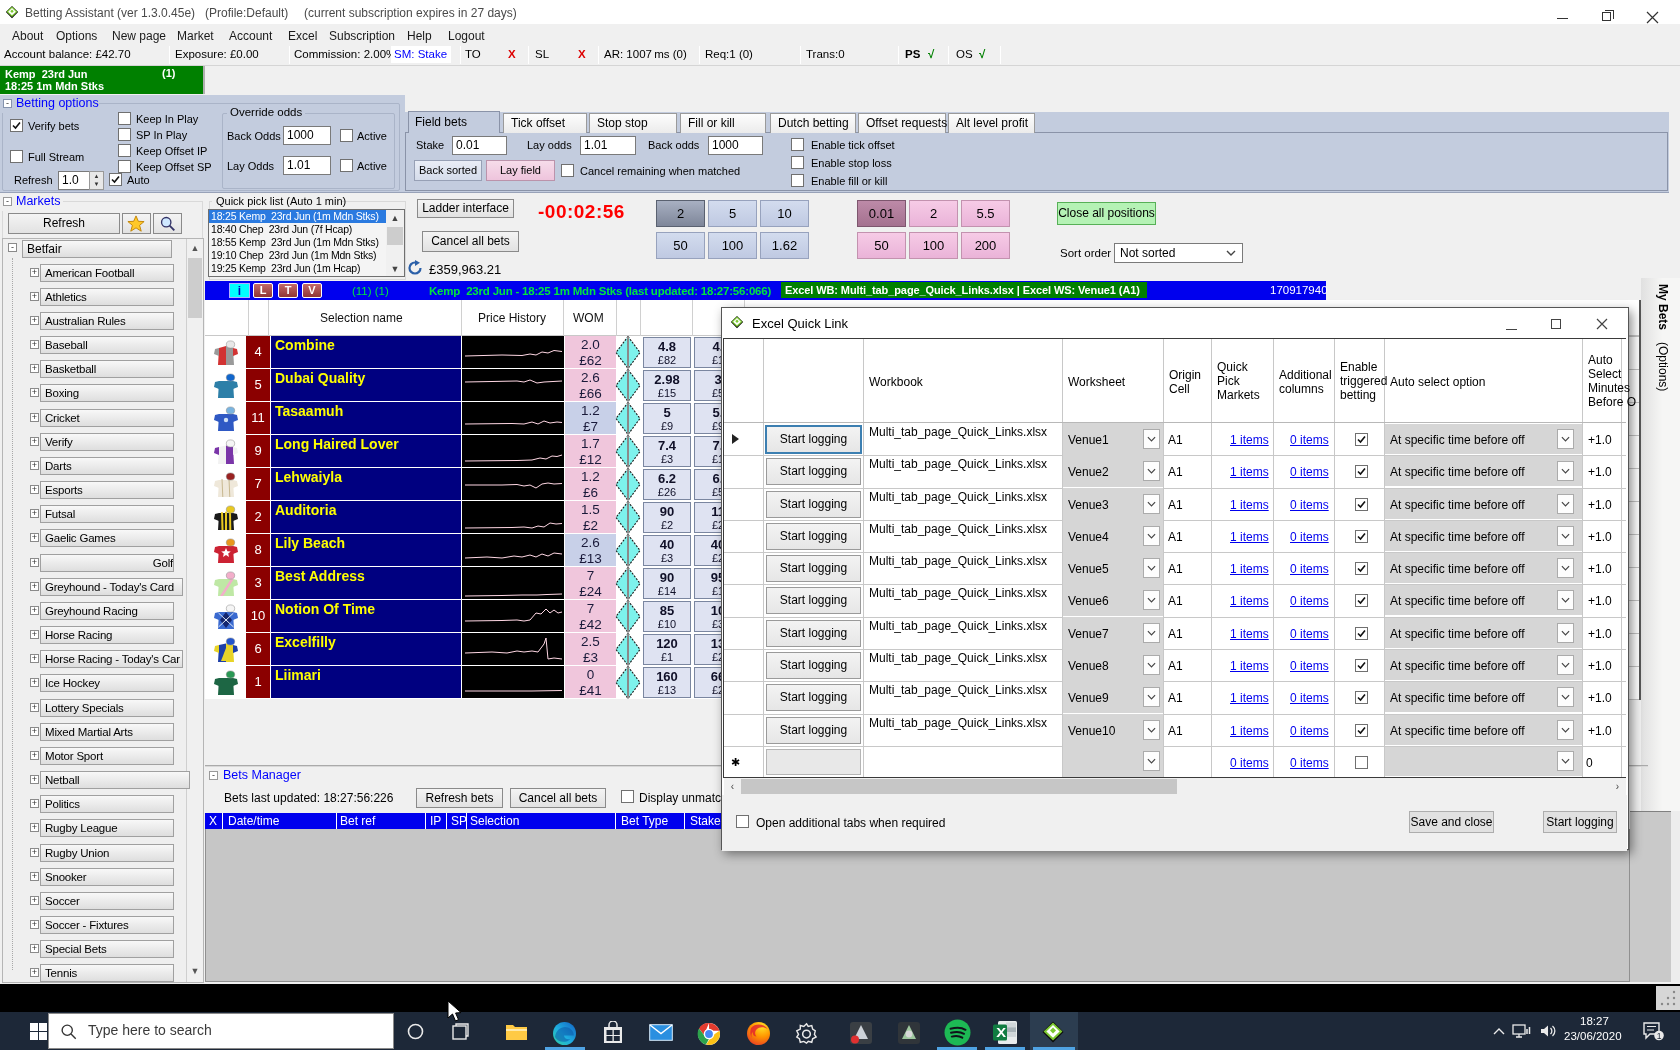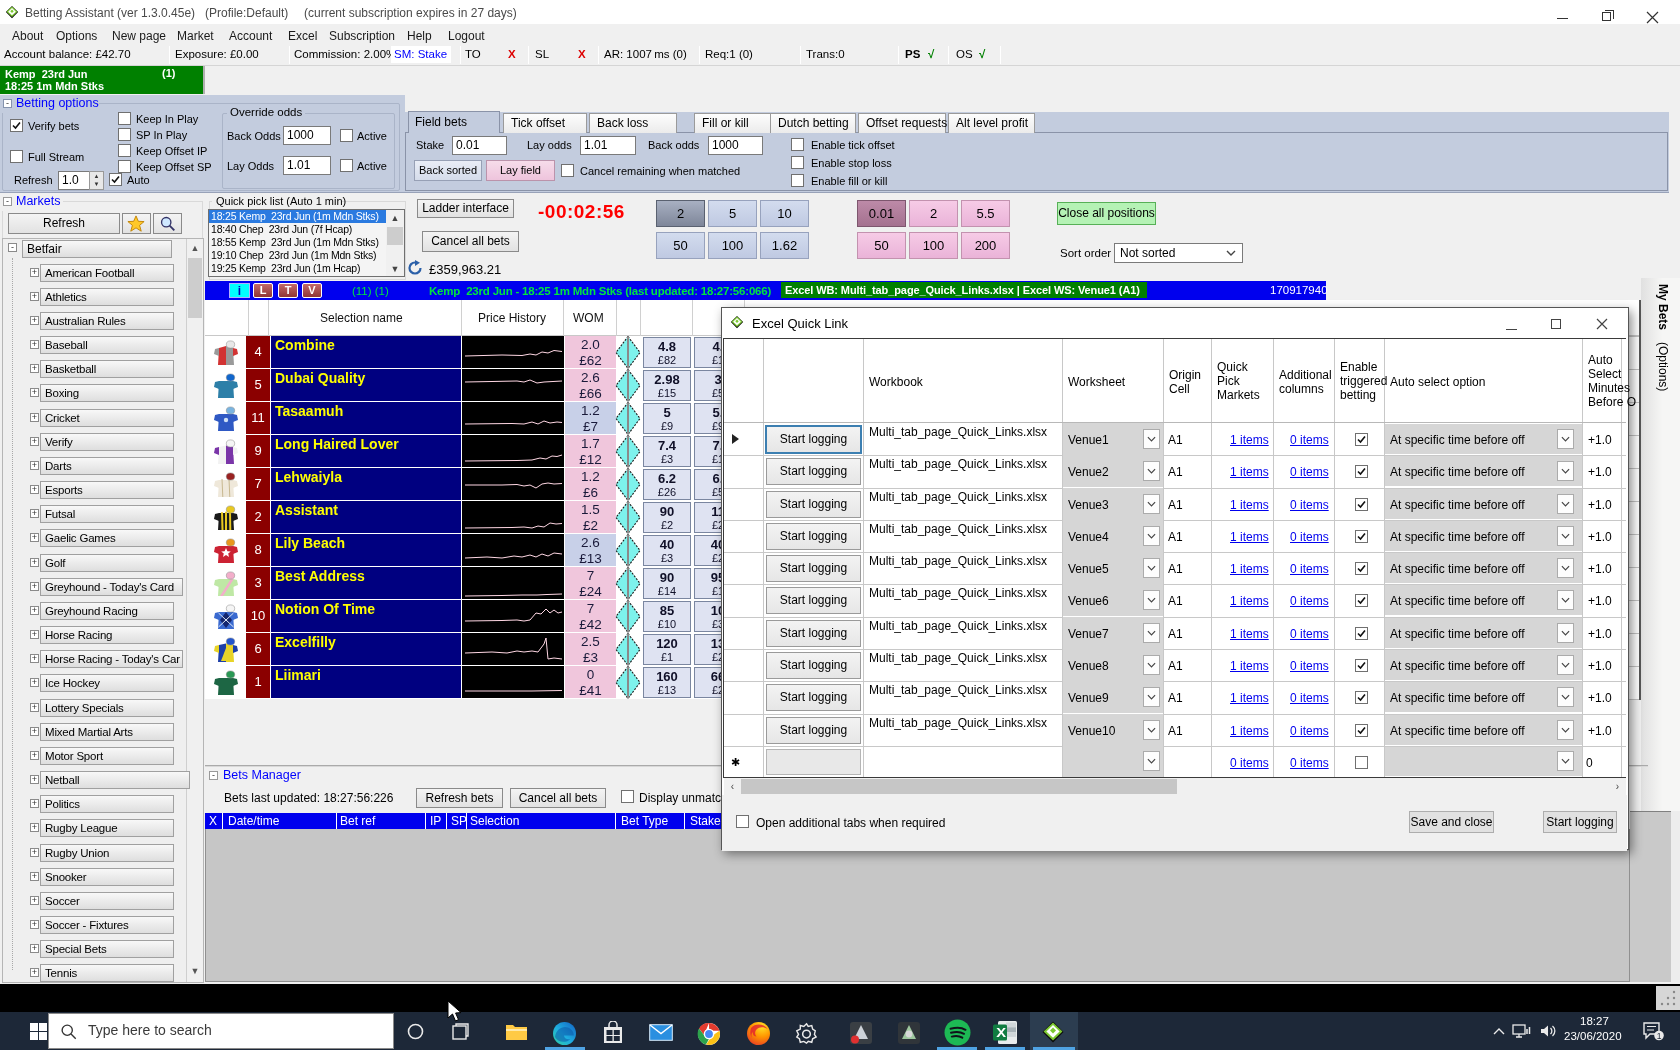--- a/index.html
+++ b/index.html
@@ -105,22 +105,22 @@
 <div class="lbl" style="left:357px;top:130px;font-size:11px;">Active</div>
 <div class="lbl" style="left:227px;top:160px;font-size:11px;">Lay Odds</div>
 <div class="inp" style="left:283px;top:156px;width:48px;height:19px;">1.01</div>
 <div class="cb" style="left:340px;top:159px;width:13px;height:13px;"></div>
 <div class="lbl" style="left:357px;top:160px;font-size:11px;">Active</div>
 <div class="a" style="left:405px;top:95px;width:1275px;height:17px;background:#f0f0f0;"></div>
 <div class="a" style="left:405px;top:132px;width:1263px;height:59px;background:#c3ccde;border:1px solid #8a93a8;"></div>
 <div class="a" style="left:1669px;top:95px;width:11px;height:98px;background:#f0f0f0;"></div>
 <div class="a" style="left:408px;top:111px;width:92px;height:22px;background:#c3ccde;border:1px solid #8a93a8;border-bottom:none;font-size:12px;padding:3px 0 0 6px;white-space:nowrap;">Field bets</div>
 <div class="a" style="left:503px;top:113px;width:84px;height:20px;background:linear-gradient(#fdfdfd,#ebebeb);border:1px solid #9a9a9a;border-bottom:none;font-size:12px;padding:2px 0 0 7px;white-space:nowrap;">Tick offset</div>
-<div class="a" style="left:589px;top:113px;width:88px;height:20px;background:linear-gradient(#fdfdfd,#ebebeb);border:1px solid #9a9a9a;border-bottom:none;font-size:12px;padding:2px 0 0 7px;white-space:nowrap;">Back loss</div>
-<div class="a" style="left:680px;top:113px;width:86px;height:20px;background:linear-gradient(#fdfdfd,#ebebeb);border:1px solid #9a9a9a;border-bottom:none;font-size:12px;padding:2px 0 0 7px;white-space:nowrap;margin-left:14px;">Fill or kill</div>
+<div class="a" style="left:589px;top:113px;width:88px;height:20px;background:linear-gradient(#fdfdfd,#ebebeb);border:1px solid #9a9a9a;border-bottom:none;font-size:12px;padding:2px 0 0 7px;white-space:nowrap;">Stop stop</div>
+<div class="a" style="left:680px;top:113px;width:86px;height:20px;background:linear-gradient(#fdfdfd,#ebebeb);border:1px solid #9a9a9a;border-bottom:none;font-size:12px;padding:2px 0 0 7px;white-space:nowrap;">Fill or kill</div>
 <div class="a" style="left:770px;top:113px;width:86px;height:20px;background:linear-gradient(#fdfdfd,#ebebeb);border:1px solid #9a9a9a;border-bottom:none;font-size:12px;padding:2px 0 0 7px;white-space:nowrap;">Dutch betting</div>
 <div class="a" style="left:858px;top:113px;width:88px;height:20px;background:linear-gradient(#fdfdfd,#ebebeb);border:1px solid #9a9a9a;border-bottom:none;font-size:12px;padding:2px 0 0 7px;white-space:nowrap;">Offset requests</div>
 <div class="a" style="left:948px;top:113px;width:87px;height:20px;background:linear-gradient(#fdfdfd,#ebebeb);border:1px solid #9a9a9a;border-bottom:none;font-size:12px;padding:2px 0 0 7px;white-space:nowrap;">Alt level profit</div>
 <div class="lbl" style="left:416px;top:139px;font-size:11px;">Stake</div>
 <div class="inp" style="left:452px;top:136px;width:55px;height:19px;">0.01</div>
 <div class="lbl" style="left:527px;top:139px;font-size:11px;">Lay odds</div>
 <div class="inp" style="left:580px;top:136px;width:56px;height:19px;">1.01</div>
 <div class="lbl" style="left:648px;top:139px;font-size:11px;">Back odds</div>
 <div class="inp" style="left:708px;top:136px;width:55px;height:19px;">1000</div>
 <div class="btn" style="left:414px;top:160px;width:68px;height:21px;line-height:19px;background:linear-gradient(#e9edf6,#d5dcea);border-color:#97a0b5;font-size:11px;">Back sorted</div>
@@ -173,21 +173,21 @@
 <div class="a" style="left:40px;top:433px;width:134px;height:18px;background:linear-gradient(#f8f8f8,#dedede);border:1px solid #a0a0a0;font-size:11.5px;padding:2px 0 0 4px;white-space:nowrap;overflow:hidden;letter-spacing:-0.2px;">Verify</div>
 <div class="a" style="left:30px;top:461px;width:9px;height:9px;background:#fff;border:1px solid #8a8a8a;font-size:9px;line-height:7px;text-align:center;color:#333;">+</div>
 <div class="a" style="left:40px;top:457px;width:134px;height:18px;background:linear-gradient(#f8f8f8,#dedede);border:1px solid #a0a0a0;font-size:11.5px;padding:2px 0 0 4px;white-space:nowrap;overflow:hidden;letter-spacing:-0.2px;">Darts</div>
 <div class="a" style="left:30px;top:485px;width:9px;height:9px;background:#fff;border:1px solid #8a8a8a;font-size:9px;line-height:7px;text-align:center;color:#333;">+</div>
 <div class="a" style="left:40px;top:481px;width:134px;height:18px;background:linear-gradient(#f8f8f8,#dedede);border:1px solid #a0a0a0;font-size:11.5px;padding:2px 0 0 4px;white-space:nowrap;overflow:hidden;letter-spacing:-0.2px;">Esports</div>
 <div class="a" style="left:30px;top:509px;width:9px;height:9px;background:#fff;border:1px solid #8a8a8a;font-size:9px;line-height:7px;text-align:center;color:#333;">+</div>
 <div class="a" style="left:40px;top:505px;width:134px;height:18px;background:linear-gradient(#f8f8f8,#dedede);border:1px solid #a0a0a0;font-size:11.5px;padding:2px 0 0 4px;white-space:nowrap;overflow:hidden;letter-spacing:-0.2px;">Futsal</div>
 <div class="a" style="left:30px;top:533px;width:9px;height:9px;background:#fff;border:1px solid #8a8a8a;font-size:9px;line-height:7px;text-align:center;color:#333;">+</div>
 <div class="a" style="left:40px;top:529px;width:134px;height:18px;background:linear-gradient(#f8f8f8,#dedede);border:1px solid #a0a0a0;font-size:11.5px;padding:2px 0 0 4px;white-space:nowrap;overflow:hidden;letter-spacing:-0.2px;">Gaelic Games</div>
 <div class="a" style="left:30px;top:558px;width:9px;height:9px;background:#fff;border:1px solid #8a8a8a;font-size:9px;line-height:7px;text-align:center;color:#333;">+</div>
-<div class="a" style="left:40px;top:554px;width:134px;height:18px;background:linear-gradient(#f8f8f8,#dedede);border:1px solid #a0a0a0;font-size:11.5px;padding:2px 0 0 4px;white-space:nowrap;overflow:hidden;letter-spacing:-0.2px;">Golf</div>
+<div class="a" style="left:40px;top:554px;width:134px;height:18px;background:linear-gradient(#f8f8f8,#dedede);border:1px solid #a0a0a0;font-size:11.5px;padding:2px 0 0 4px;white-space:nowrap;overflow:hidden;letter-spacing:-0.2px;text-align:right;">Golf</div>
 <div class="a" style="left:30px;top:582px;width:9px;height:9px;background:#fff;border:1px solid #8a8a8a;font-size:9px;line-height:7px;text-align:center;color:#333;">+</div>
 <div class="a" style="left:40px;top:578px;width:143px;height:18px;background:linear-gradient(#f8f8f8,#dedede);border:1px solid #a0a0a0;font-size:11.5px;padding:2px 0 0 4px;white-space:nowrap;overflow:hidden;letter-spacing:-0.2px;">Greyhound - Today's Card</div>
 <div class="a" style="left:30px;top:606px;width:9px;height:9px;background:#fff;border:1px solid #8a8a8a;font-size:9px;line-height:7px;text-align:center;color:#333;">+</div>
 <div class="a" style="left:40px;top:602px;width:134px;height:18px;background:linear-gradient(#f8f8f8,#dedede);border:1px solid #a0a0a0;font-size:11.5px;padding:2px 0 0 4px;white-space:nowrap;overflow:hidden;letter-spacing:-0.2px;">Greyhound Racing</div>
 <div class="a" style="left:30px;top:630px;width:9px;height:9px;background:#fff;border:1px solid #8a8a8a;font-size:9px;line-height:7px;text-align:center;color:#333;">+</div>
 <div class="a" style="left:40px;top:626px;width:134px;height:18px;background:linear-gradient(#f8f8f8,#dedede);border:1px solid #a0a0a0;font-size:11.5px;padding:2px 0 0 4px;white-space:nowrap;overflow:hidden;letter-spacing:-0.2px;">Horse Racing</div>
 <div class="a" style="left:30px;top:654px;width:9px;height:9px;background:#fff;border:1px solid #8a8a8a;font-size:9px;line-height:7px;text-align:center;color:#333;">+</div>
 <div class="a" style="left:40px;top:650px;width:143px;height:18px;background:linear-gradient(#f8f8f8,#dedede);border:1px solid #a0a0a0;font-size:11.5px;padding:2px 0 0 4px;white-space:nowrap;overflow:hidden;letter-spacing:-0.2px;">Horse Racing - Today's Car</div>
 <div class="a" style="left:30px;top:678px;width:9px;height:9px;background:#fff;border:1px solid #8a8a8a;font-size:9px;line-height:7px;text-align:center;color:#333;">+</div>
 <div class="a" style="left:40px;top:674px;width:134px;height:18px;background:linear-gradient(#f8f8f8,#dedede);border:1px solid #a0a0a0;font-size:11.5px;padding:2px 0 0 4px;white-space:nowrap;overflow:hidden;letter-spacing:-0.2px;">Ice Hockey</div>
@@ -401,21 +401,21 @@
     <div style="font-size:11px;line-height:12px;">£5</div>
   </div>
 <div class="a" style="left:213px;top:504px;"><svg width="26" height="28" viewBox="0 0 26 28">
       <path d="M6 9 L20 9 L21 26 L5 26 Z" fill="#1a1a1a"></path>
       <path d="M9 8.3 L9.5 26 M13 7.8 L13 26 M17 8.3 L17.3 26" stroke="#e8c820" stroke-width="2"></path>
       <path d="M2 10 L6 9 L6 17 L1 15 Z" fill="#1a1a1a"></path>
       <path d="M20 9 L24 10 L25 15 L20 17 Z" fill="#1a1a1a"></path>
       <ellipse cx="17.5" cy="5.5" rx="4.2" ry="3.6" fill="#e8c820" stroke="#888" stroke-width="0.5"></ellipse>
     </svg></div>
 <div class="a" style="left:246px;top:501px;width:24px;height:32px;background:#8b0000;color:#fff;font-size:13px;text-align:center;line-height:32px;">2</div>
-<div class="a" style="left:271px;top:501px;width:190px;height:32px;background:#000080;color:#ffff00;font-size:14px;font-weight:bold;padding:1px 0 0 4px;white-space:nowrap;">Assistant</div>
+<div class="a" style="left:271px;top:501px;width:190px;height:32px;background:#000080;color:#ffff00;font-size:14px;font-weight:bold;padding:1px 0 0 4px;white-space:nowrap;">Auditoria</div>
 <div class="a" style="left:462px;top:501px;width:102px;height:32px;background:#000;"><svg width="102" height="32" viewBox="0 0 102 32">
       <polyline points="3,27 50,26.5 62,26 70,27 76,25 82,26 88,22 94,23 100,22.5" fill="none" stroke="#ffd7e4" stroke-width="1"></polyline>
     </svg></div>
 <div class="a" style="left:565px;top:501px;width:51px;height:32px;background:#f0c6dc;color:#1a1a3a;font-size:13.5px;text-align:center;line-height:16px;padding-top:1px;">1.5<br>£2</div>
 <div class="a" style="left:614px;top:501px;"><svg width="28" height="33" viewBox="0 0 28 33">
       <polygon points="14,0.5 26,16.5 14,32.5 2,16.5" fill="#7df2ec" stroke="#1a1a1a" stroke-width="1.1" stroke-dasharray="2,1.4"></polygon>
       <line x1="14" y1="0.5" x2="14" y2="32.5" stroke="#8a8a8a" stroke-width="2"></line>
     </svg></div>
 <div class="a" style="left:643px;top:502px;width:48px;height:31px;background:#dfe3f2;border:1px solid #7a86a0;color:#101028;text-align:center;">
     <div style="font-size:13px;font-weight:bold;line-height:15px;margin-top:1px;">90</div>

